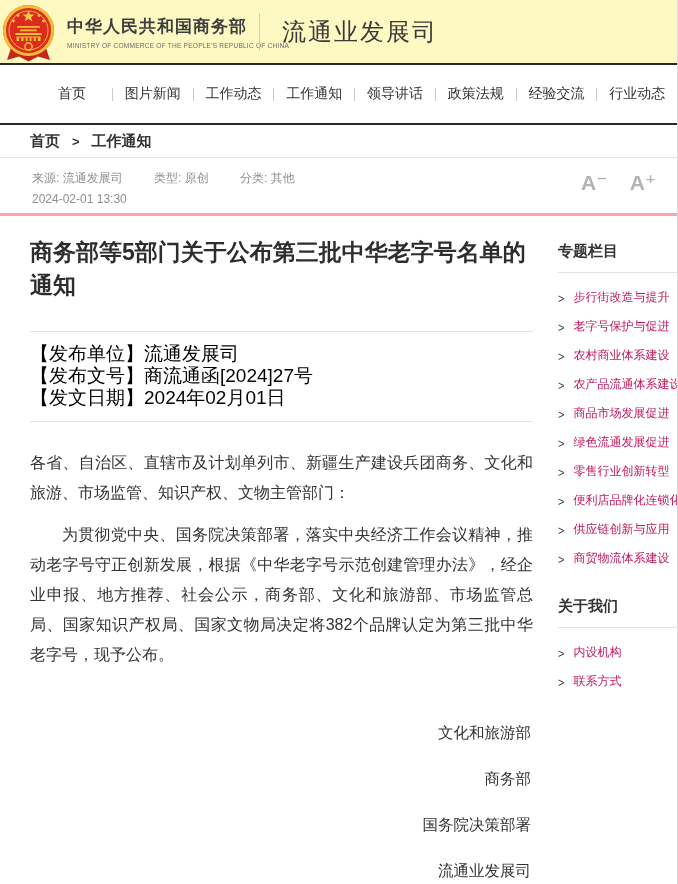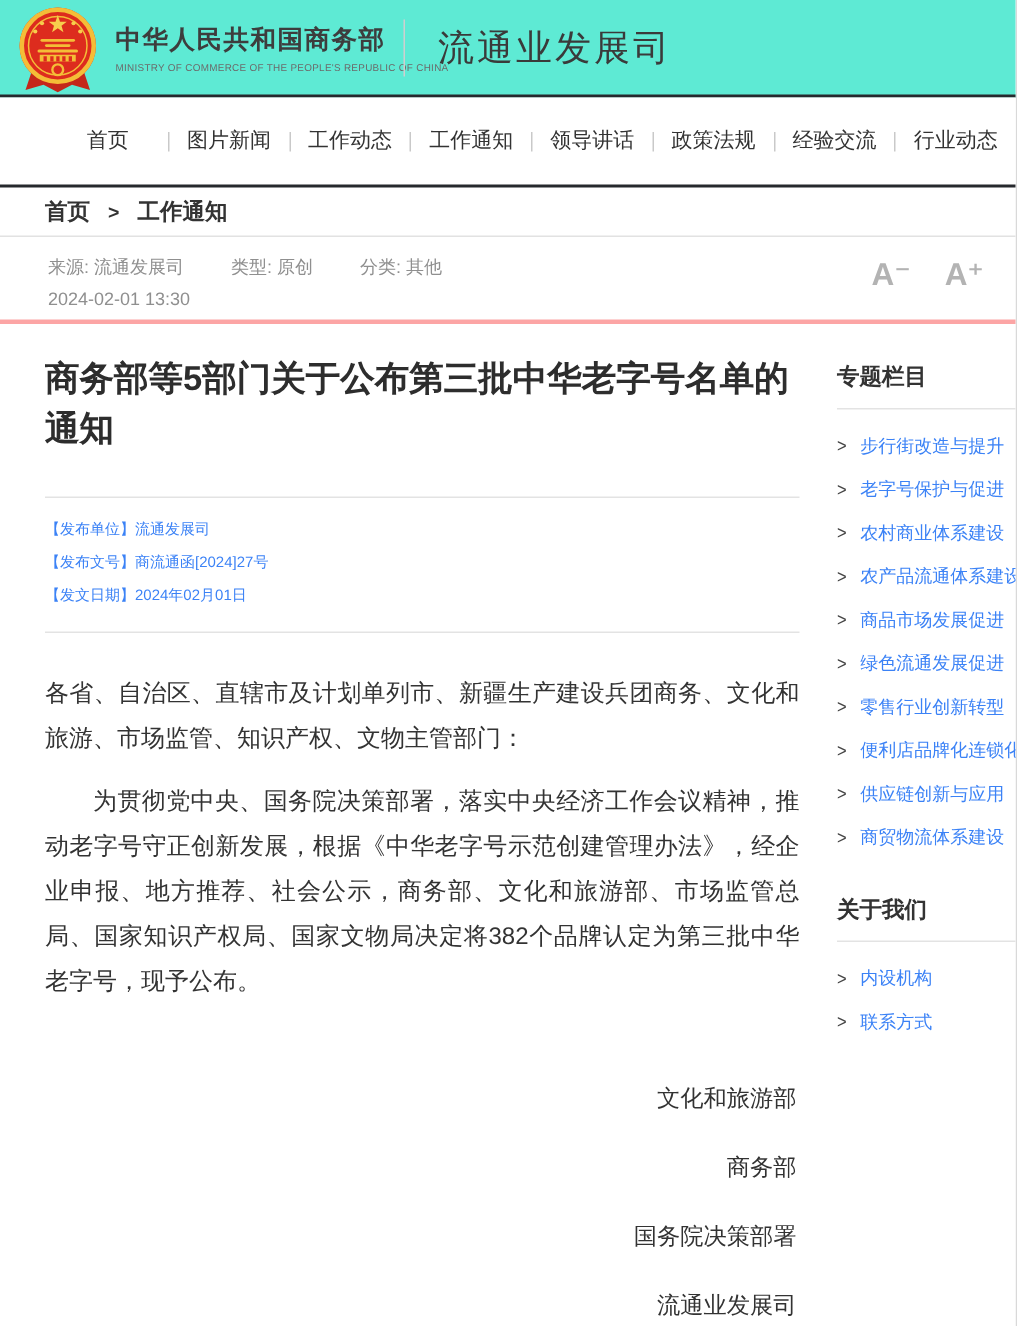--- a/index.html
+++ b/index.html
@@ -7,21 +7,21 @@
   body {
     font-family:"Liberation Sans","DejaVu Sans",sans-serif;
     background:#ffffff; color:#333; overflow:hidden;
     border-right:1px solid #d9d9d9;
   }
   .page { width:678px; height:884px; position:relative; background:#fff; }
 
   
   .site-header {
     height:65px; display:flex; align-items:center;
-    padding-left:10px; border-bottom:2px solid #26292d; background:#5eead4;
+    border-bottom:2px solid #26292d; background:#fef9c3;
   }
   .emblem { width:57px; height:60px; flex:0 0 57px; margin-top:2px; }
   .ministry { margin-left:10px; width:168px; }
   .ministry-cn { font-size:17px; font-weight:bold; color:#3d3d3d; letter-spacing:1px; white-space:nowrap; }
   .ministry-en { font-size:6.6px; color:#6b6b6b; margin-top:4px; letter-spacing:.2px; white-space:nowrap; }
   .header-divider { width:1px; height:38px; background:#cfcfcf; margin:0 22px 0 24px; }
   .dept-name { font-size:24px; color:#3a3a3a; letter-spacing:2px; }
 
   
   .main-nav {
@@ -52,34 +52,34 @@
   .main-wrap { display:flex; padding-left:30px; }
   .content-col { width:503px; flex:0 0 503px; }
   .sidebar-col { flex:1; margin-left:25px; padding-top:26px; }
 
   
   .article-title {
     margin-top:20px; font-size:23px; font-weight:bold; line-height:33px;
     color:#2d2d2d; padding-bottom:29px; border-bottom:1px solid #e3e3e3;
   }
   .doc-info { padding:11px 0 12px; border-bottom:1px solid #e3e3e3; }
-  .doc-info div { font-size:10px; color:#3b82f6; line-height:22px; }
+  .doc-info div { font-size:19px; color:#000000; line-height:22px; }
   .article-body { padding-top:26px; }
   .article-body p { font-size:16px; line-height:30px; color:#333; text-align:justify; }
   .article-body p + p { margin-top:12px; text-indent:2em; }
   .signatures { margin-top:48px; list-style:none; }
   .signatures li { text-align:right; font-size:15.5px; color:#333; line-height:30px; margin-bottom:16px; padding-right:2px; }
 
   
   .side-section { margin-bottom:30px; }
   .side-title { font-size:15px; font-weight:bold; color:#333; padding-bottom:11px; border-bottom:1px solid #e3e3e3; }
   .side-list { list-style:none; padding-top:4px; }
   .side-list li { display:flex; align-items:center; margin-top:12px; cursor:pointer; white-space:nowrap; }
   .side-arrow { font-size:11px; color:#444; margin-right:9px; transform:scaleY(1.15); }
-  .side-label { font-size:12px; color:#3b82f6; }
+  .side-label { font-size:12px; color:#be185d; }
 </style>
 </head>
 <body>
 
 <div class="page">
 
   <header class="site-header">
     <svg class="emblem" viewBox="0 0 57 60" aria-hidden="true">
       <path d="M12 42 L45 42 L50 57 L38 53.5 L28.5 58.5 L19 53.5 L7 57 Z" fill="#c4271a"></path>
       <circle cx="28.5" cy="27.5" r="25.5" fill="#dd2c1e"></circle>

